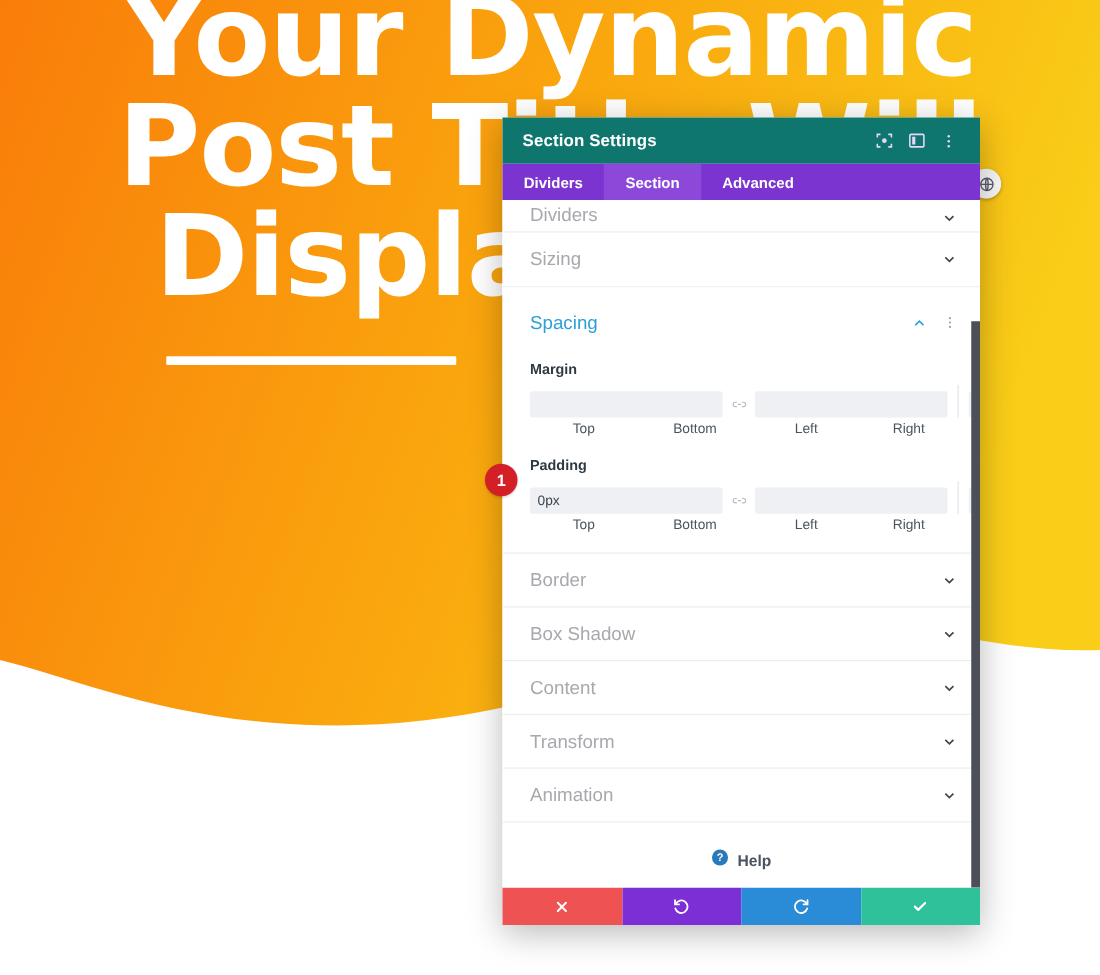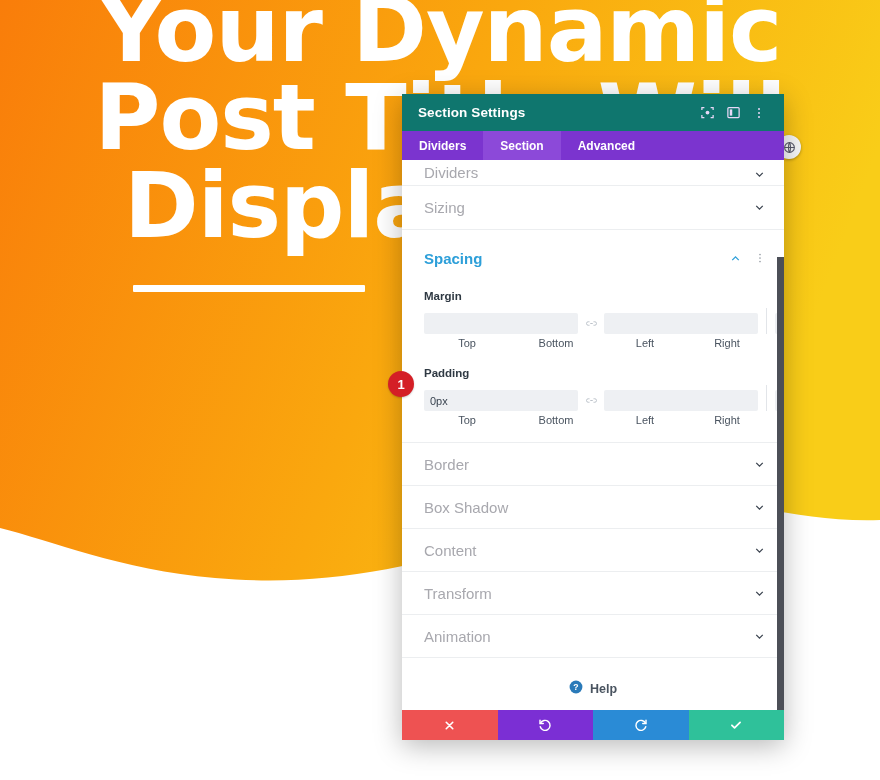--- a/index.html
+++ b/index.html
@@ -122,21 +122,21 @@
     padding: 0 18px 0 22px;
     border-bottom: 1px solid #eceef0;
     cursor: pointer;
   }
   .acc-label {
     flex: 1 1 auto;
     font-size: 15px;
     color: #a8a8ae;
     font-weight: 400;
   }
-  .acc-row.open .acc-label { color: #2d9fd9; font-weight: 700; }
+  .acc-row.open .acc-label { color: #2d9fd9; font-weight: 400; }
   .chev { color: #3c4450; display: flex; align-items: center; }
   .acc-row.open .chev { color: #2d9fd9; }
   .dots-v { margin-left: 12px; color: #9aa0a8; display: flex; align-items: center; }
 
   
   .acc-row.clipped { height: 26px; align-items: flex-end; padding-bottom: 4px; }
 
   
   #spacing-body { padding: 4px 18px 16px 22px; border-bottom: 1px solid #eceef0; }
   .group-label {

